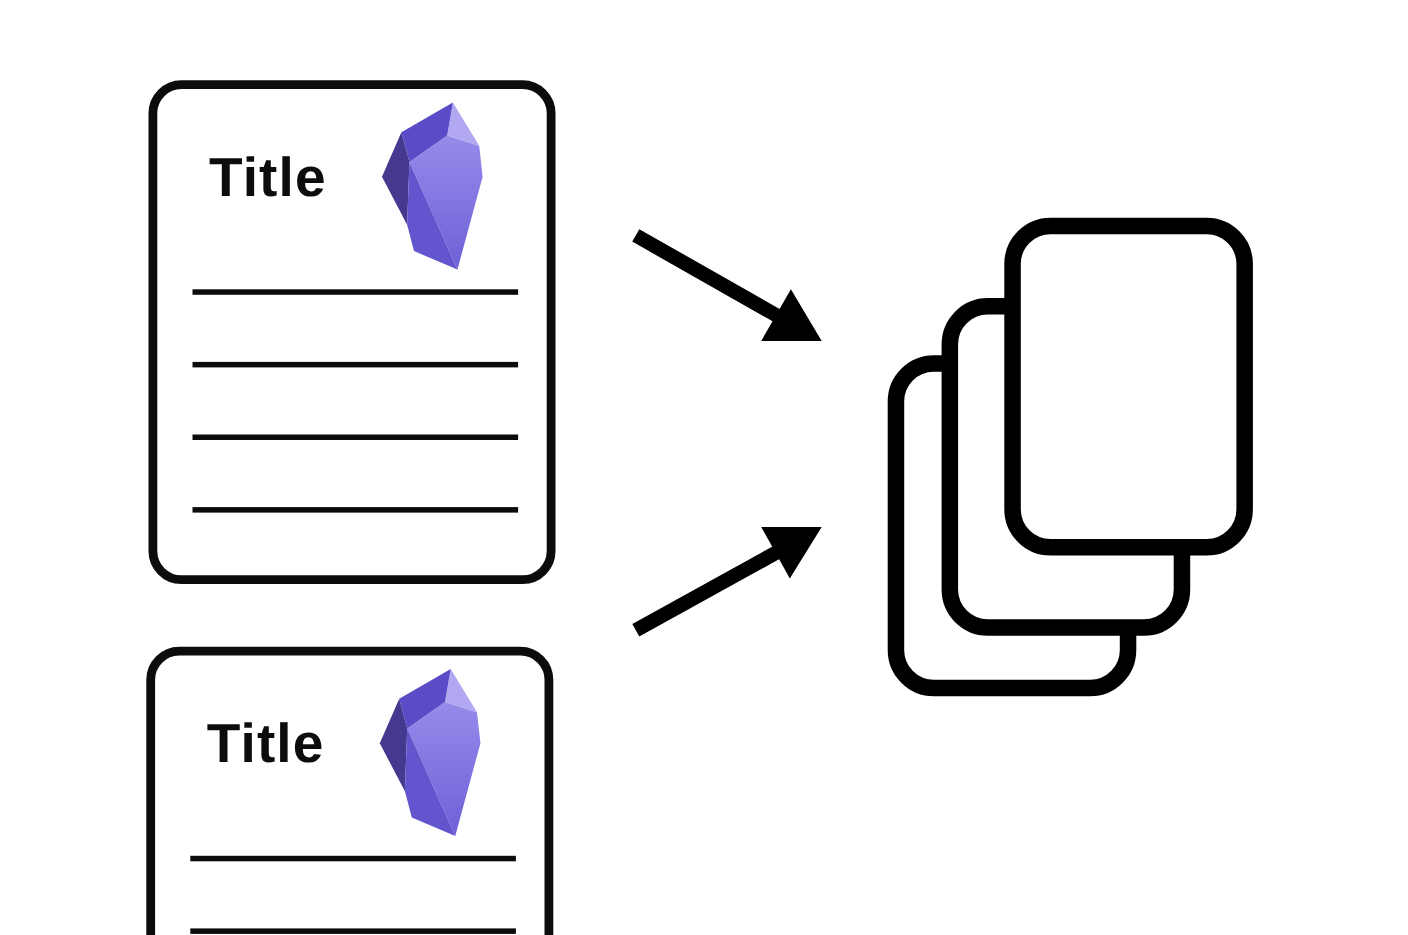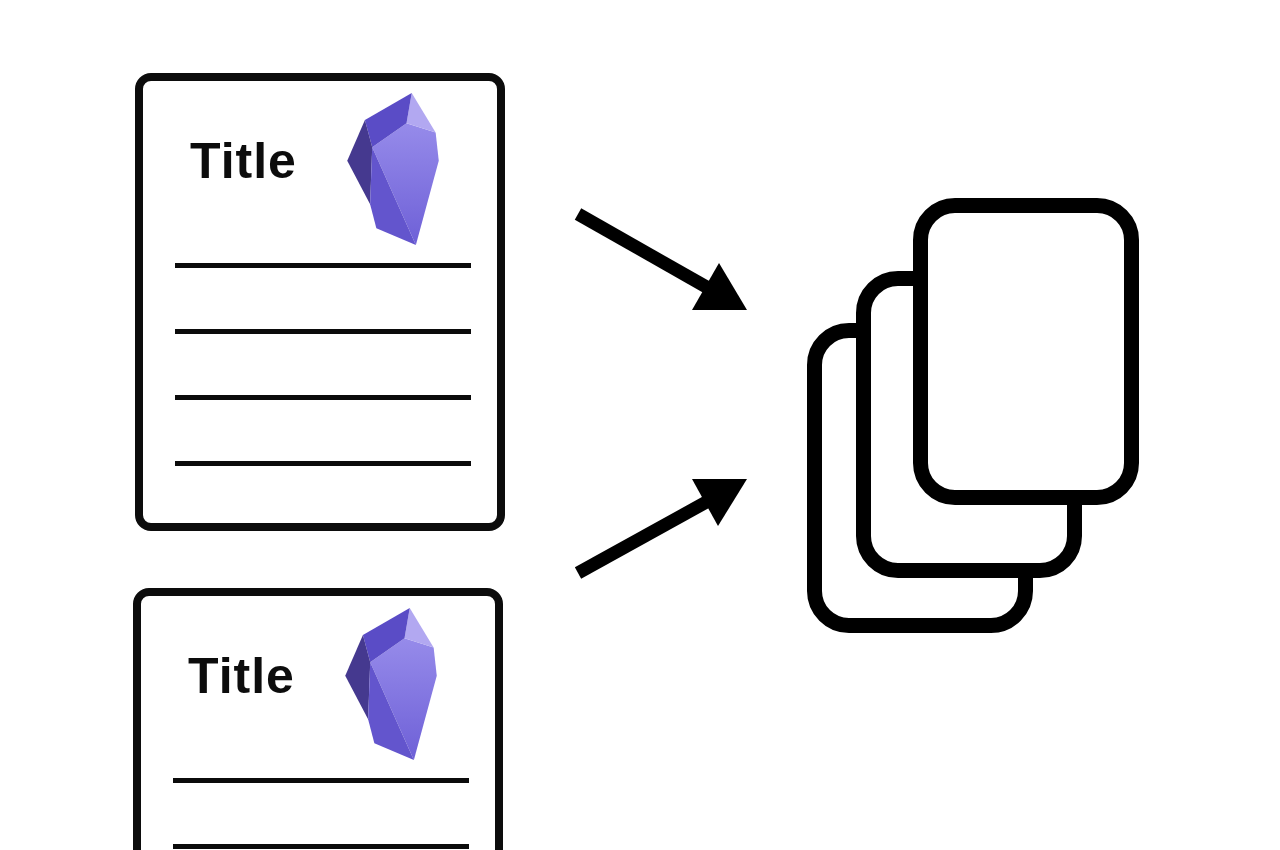--- a/index.html
+++ b/index.html
@@ -12,21 +12,21 @@
     overflow: hidden;
   }
   
   .note-card {
     position: absolute;
     width: 370px;
     height: 458px;
     box-sizing: border-box;
     background: #ffffff;
     border: 8px solid #0c0c0c;
-    border-radius: 16px;
+    border-radius: 30px;
   }
   .note-card.one { left: 135px; top: 73px; }
   .note-card.two { left: 133px; top: 588px; }
   .note-title {
     position: absolute;
     left: 47px;
     top: 53px;
     font-size: 50px;
     font-weight: 700;
     letter-spacing: 1px;

